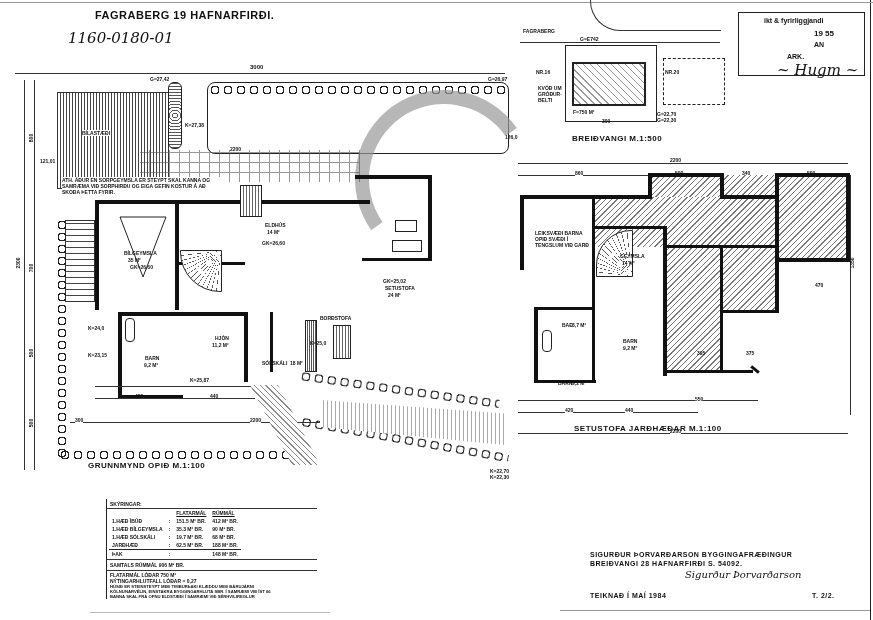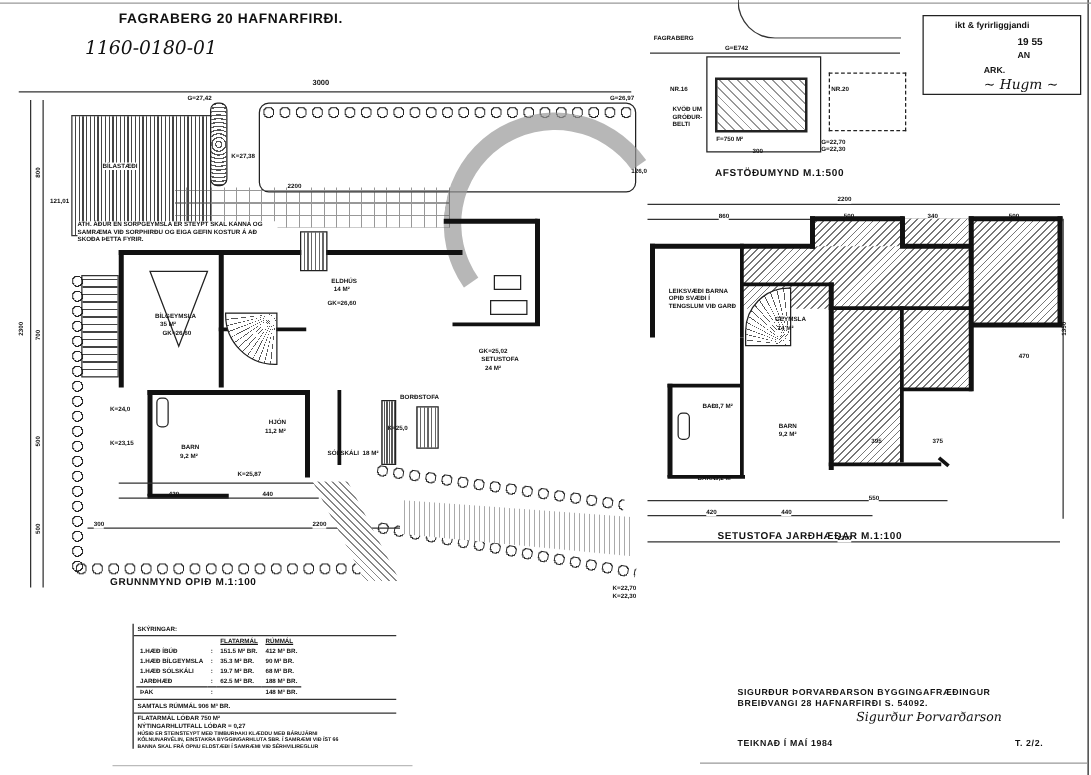--- a/index.html
+++ b/index.html
@@ -19,47 +19,47 @@
   .box{position:absolute;border:1px solid #222;}
   table.spec{border-collapse:collapse;font-size:5px;font-weight:bold;}
   table.spec td{padding:0 3px;line-height:8px;white-space:nowrap;}
 </style>
 </head>
 <body>
 
 <div class="abs" style="left:870px;top:0;width:1px;height:620px;background:#222;"></div>
 <div class="abs" style="left:0;top:2px;width:873px;height:1px;background:#999;"></div>
 
-<div class="abs t" style="left:95px;top:9px;font-size:11px;">FAGRABERG 20 HAFNARFIRÐI.</div>
+<div class="abs t" style="left:95px;top:9px;font-size:11px;">FAGRABERG 19 HAFNARFIRÐI.</div>
 <div class="abs hand" style="left:68px;top:29px;font-size:15px;">1160-0180-01</div>
 
 <div class="box" style="left:738px;top:12px;width:125px;height:62px;">
   <div class="abs small" style="left:25px;top:4px;font-size:7px;">ikt &amp; fyrirliggjandi</div>
   <div class="abs small" style="left:75px;top:16px;font-size:8px;">19 55</div>
   <div class="abs small" style="left:75px;top:28px;font-size:7px;">AN</div>
   <div class="abs small" style="left:48px;top:40px;font-size:7px;">ARK.</div>
-  <div class="abs hand" style="left:48px;top:48px;font-size:11px;">~ Hugm ~</div>
+  <div class="abs hand" style="left:38px;top:48px;font-size:15px;">~ Hugm ~</div>
 </div>
 
 <div class="abs" style="left:520px;top:0;width:210px;height:155px;">
   <div class="abs" style="left:70px;top:0;width:130px;height:30px;border-bottom:1px solid #333;border-left:1px solid #333;border-radius:0 0 0 30px;"></div>
   <div class="abs small" style="left:3px;top:28px;">FAGRABERG</div>
   <div class="dim" style="left:0;top:42px;width:200px;"></div>
   <div class="abs small" style="left:60px;top:36px;">G=E742</div>
   <div class="abs small" style="left:16px;top:69px;">NR.16</div>
   <div class="abs small" style="left:145px;top:69px;">NR.20</div>
   <div class="box" style="left:143px;top:58px;width:60px;height:45px;border-style:dashed;"></div>
   <div class="box" style="left:45px;top:45px;width:90px;height:75px;"></div>
   <div class="box" style="left:52px;top:62px;width:70px;height:40px;border-width:2px;background:repeating-linear-gradient(45deg,#fff 0 4px,#999 4px 5px);"></div>
   <div class="abs small" style="left:18px;top:85px;width:28px;white-space:normal;">KVÖÐ UM GRÓÐUR-BELTI</div>
   <div class="abs small" style="left:53px;top:109px;">F=750 M²</div>
   <div class="abs small" style="left:82px;top:118px;">300</div>
   <div class="abs small" style="left:137px;top:111px;">G=22,70</div>
   <div class="abs small" style="left:137px;top:117px;">G=22,30</div>
-  <div class="abs t" style="left:52px;top:134px;font-size:8px;">AFSTÖÐUMYND M.1:500</div>
+  <div class="abs t" style="left:52px;top:134px;font-size:8px;">BREIÐVANGI M.1:500</div>
 </div>
 
 <div class="abs" style="left:0;top:50px;width:510px;height:420px;">
 
   <div class="dim" style="left:15px;top:23px;width:490px;"></div>
   <div class="abs small" style="left:250px;top:14px;font-size:6px;">3000</div>
 
   <div class="vdim" style="left:24px;top:30px;height:390px;"></div>
   <div class="vdim" style="left:34px;top:30px;height:390px;"></div>
   <div class="abs small" style="left:27px;top:85px;transform:rotate(-90deg);">800</div>

